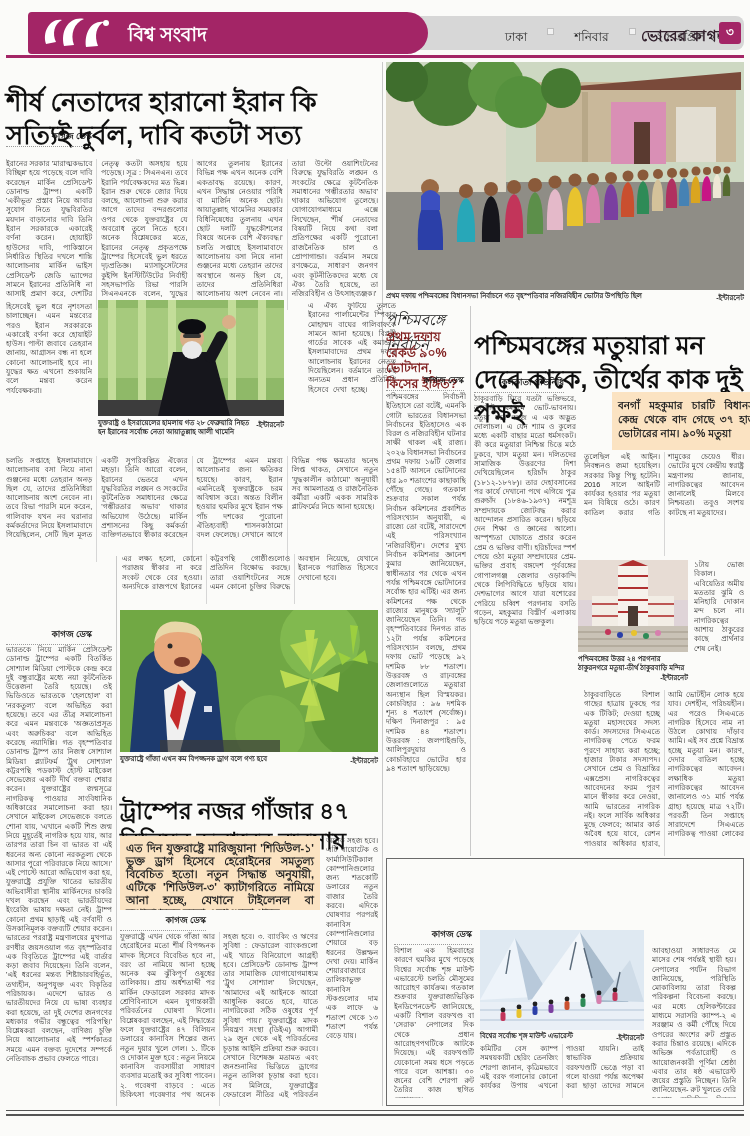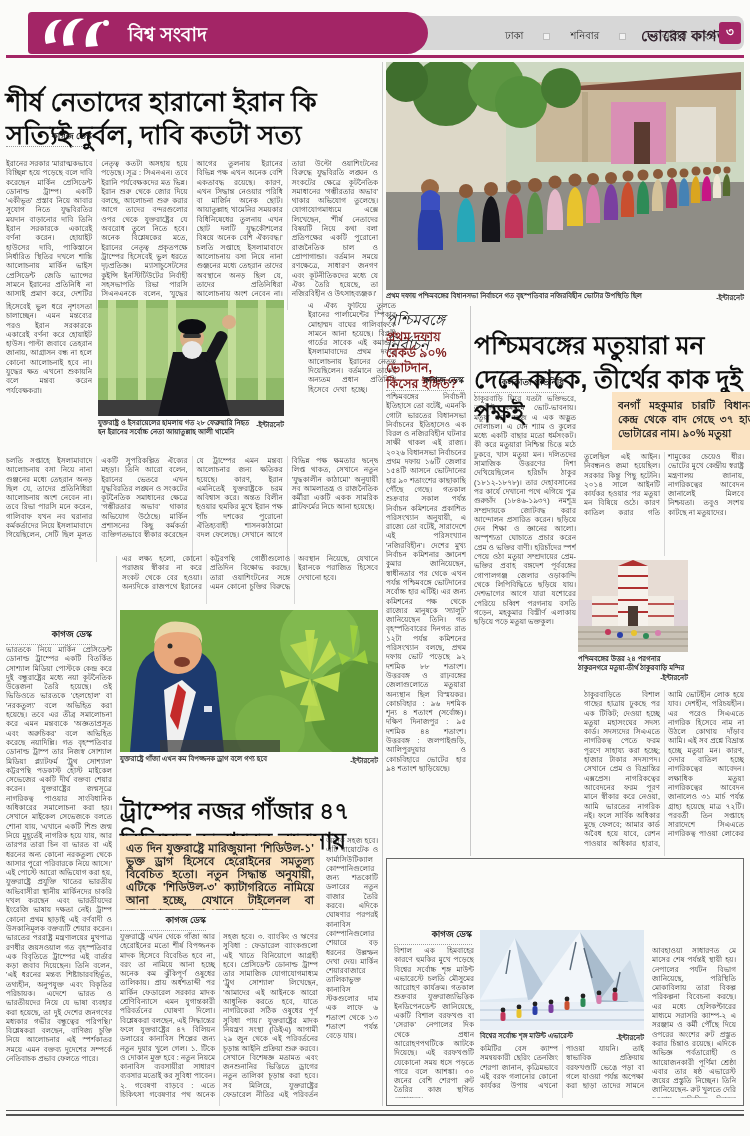--- a/index.html
+++ b/index.html
@@ -13,21 +13,21 @@
   .headline{font-weight:bold;color:#0e0e0e;margin-top:28px;}
   .byline{font-weight:bold;font-size:8.6px;color:#141414;border-bottom:1px dotted #9a9a9a;padding-bottom:2px;text-align:right;}
   .caption{font-size:6.9px;font-weight:bold;color:#2a2a2a;line-height:8.6px;}
   .credit{font-size:6.9px;font-weight:bold;color:#2a2a2a;white-space:nowrap;}
   .caprow{display:flex;justify-content:space-between;gap:6px;}
   .hbox{background:#fbe3c2;color:#222;font-weight:bold;}
   .vline{background:#c9c9c9;width:1px;}
   .photo{display:block;}
   .masthead-grey{background:#d7d7d7;border-radius:8px;}
   .masthead-mag{background:#a32566;border-radius:4px 22px 22px 4px;}
-  .dateline{font-size:10px;color:#2b2b2b;display:flex;align-items:center;gap:20px;}
+  .dateline{font-size:12px;color:#2b2b2b;display:flex;gap:20px;}
   .dl-sep{width:5px;height:5px;background:#f2f2f2;border:1px solid #bdbdbd;display:inline-block;}
   .papername{font-weight:bold;font-size:15px;color:#32202c;letter-spacing:.5px;}
   .pagenum{background:#a32566;color:#fff;font-weight:bold;font-size:12px;width:22px;height:22px;
            display:flex;align-items:center;justify-content:center;border-radius:3px;}
   .kicker{font-size:15px;color:#1c1c1c;font-style:italic;}
   .subhead{font-size:12.5px;font-weight:bold;color:#7f1d1d;line-height:15.5px;margin-top:8px;}
   .ebox{border:1px solid #6a6a6a;}
   .botrule{border-top:1px solid #555;border-bottom:2px solid #555;height:3px;}
 </style>
 </head>
@@ -230,21 +230,21 @@
 
   <div class="abs kicker" style="left:386px;top:308px;width:80px;">পশ্চিমবঙ্গে নির্বাচন</div>
   <div class="abs subhead" style="left:386px;top:322px;width:80px;">প্রথম দফায় রেকর্ড ৯০% ভোটদান, কিসের ইঙ্গিত?</div>
   <div class="abs byline" style="left:386px;top:374px;width:78px;">কাগজ ডেস্ক</div>
   <div class="abs bt" style="left:386px;top:392px;width:80px;height:464px;">পশ্চিমবঙ্গের নির্বাচনী ইতিহাসে তো বটেই, এমনকি গোটা ভারতের বিধানসভা নির্বাচনের ইতিহাসেও এক বিরল ও নজিরবিহীন ঘটনার সাক্ষী থাকল এই রাজ্য। ২০২৬ বিধানসভা নির্বাচনের প্রথম দফায় ১৬টি জেলার ১৫৪টি আসনে ভোটদানের হার ৯০ শতাংশের কাছাকাছি পৌঁছে গেছে। গতকাল শুক্রবার সকাল পর্যন্ত নির্বাচন কমিশনের প্রকাশিত পরিসংখ্যান অনুযায়ী, এ রাজ্যে তো বটেই, সারাদেশে এই পরিসংখ্যান 'নজিরবিহীন'। দেশের মুখ্য নির্বাচন কমিশনার জ্ঞানেশ কুমার জানিয়েছেন, স্বাধীনতার পর থেকে এখন পর্যন্ত পশ্চিমবঙ্গে ভোটদানের সর্বোচ্চ হার এটিই। এর জন্য কমিশনের পক্ষ থেকে রাজ্যের মানুষকে 'স্যালুট' জানিয়েছেন তিনি। গত বৃহস্পতিবারের দিনগত রাত ১২টা পর্যন্ত কমিশনের পরিসংখ্যান বলছে, প্রথম দফায় ভোট পড়েছে ৯২ দশমিক ৮৮ শতাংশ। উত্তরবঙ্গ ও রাঢ়বঙ্গের জেলাগুলোতে মতুয়ারা অন্যস্থান ছিল বিস্ময়কর। কোচবিহার : ৯৬ দশমিক শূন্য ৪ শতাংশ (সর্বোচ্চ)। দক্ষিণ দিনাজপুর : ৯৫ দশমিক ৪৪ শতাংশ। উত্তরবঙ্গ : জলপাইগুড়ি, আলিপুরদুয়ার ও কোচবিহারে ভোটের হার ৯৪ শতাংশ ছাড়িয়েছে।</div>
 
   <div class="abs headline" style="left:474px;top:300px;width:270px;font-size:25px;line-height:34px;">পশ্চিমবঙ্গের মতুয়ারা মন দেবে কাকে, তীর্থের কাক দুই পক্ষই</div>
   <div class="abs byline" style="left:474px;top:376px;width:90px;">কলকাতা প্রতিনিধি</div>
   <div class="abs hbox" style="left:612px;top:392px;width:148px;height:46px;padding:6px;font-size:10.5px;line-height:14px;text-align:justify;overflow:hidden;">বনগাঁ মহকুমার চারটি বিধানসভা কেন্দ্র থেকে বাদ গেছে ৩৭ হাজার ভোটারের নাম। ৯০% মতুয়া</div>
   <div class="abs bt" style="left:474px;top:394px;width:102px;height:462px;">ঠাকুরবাড়ি ঘিরে যতটা ভক্তিভরে, ততটাই ঘমঘমে ভোট-ভাবনায়। মতুয়া মনে আজ এ এক অদ্ভুত দোলাচল। এ যেন শ্যাম ও কুলের মধ্যে একটি বাছার মতো ধর্মসংকট। কী করে মতুয়ারা নিশ্চিন্ত চিত্তে মঠে ঢুকবে, খাস মতুয়া মন। দলিতদের সামাজিক উত্তরণের দিশা দেখিয়েছিলেন হরিচাঁদ ঠাকুর (১৮১২-১৮৭৮)। তার দেহাবসানের পর কার্যে দেখানো পথে এগিয়ে পুত্র গুরুচাঁদ (১৮৪৬-১৯৩৭) নমশূদ্র সম্প্রদায়কে জোটবদ্ধ করার আন্দোলন প্রসারিত করেন। ছড়িয়ে দেন শিক্ষা ও জ্ঞানের আলো। অস্পৃশ্যতা ঘোচাতে প্রচার করেন প্রেম ও ভক্তির বাণী। হরিচাঁদের স্পর্শ পেয়ে ওঠা মতুয়া সম্প্রদায়ের প্রেম-ভক্তির প্রবাহ বঙ্গদেশ পূর্ববঙ্গের গোপালগঞ্জ জেলার ওড়াকান্দি থেকে লিপিবিদ্ধিতে ছড়িয়ে যায়। দেশভাগের আগে যারা যশোরের পেরিয়ে চব্বিশ পরগনায় বসতি গড়েন, মহকুমার বিস্তীর্ণ এলাকায় ছড়িয়ে পড়ে মতুয়া ভক্তকুল।</div>
-  <div class="abs bt cols2" style="left:584px;top:452px;width:160px;height:104px;">তুলেছিল এই আইন। নিবন্ধনও জমা হয়েছিল। সরকার কিন্তু পিছু হটেনি। ২০১৪ সালে আইনটি কার্যকর হওয়ার পর মতুয়া মন বিষিয়ে ওঠে। কারণ কাতিল করার গতি শামুকের চেয়েও ধীর। ভোটের মুখে কেন্দ্রীয় স্বরাষ্ট্র মন্ত্রণালয় জানায়, নাগরিকত্বের আবেদন জানালেই মিলবে নিশ্চয়তা। তবুও সংশয় কাটছে না মতুয়াদের।</div>
+  <div class="abs bt cols2" style="left:584px;top:452px;width:160px;height:104px;">তুলেছিল এই আইন। নিবন্ধনও জমা হয়েছিল। সরকার কিন্তু পিছু হটেনি। 2016 সালে আইনটি কার্যকর হওয়ার পর মতুয়া মন বিষিয়ে ওঠে। কারণ কাতিল করার গতি শামুকের চেয়েও ধীর। ভোটের মুখে কেন্দ্রীয় স্বরাষ্ট্র মন্ত্রণালয় জানায়, নাগরিকত্বের আবেদন জানালেই মিলবে নিশ্চয়তা। তবুও সংশয় কাটছে না মতুয়াদের।</div>
   <svg class="abs photo" style="left:578px;top:560px;" width="110" height="92" viewBox="0 0 110 92">
     <rect width="110" height="92" fill="#dfd4d8"></rect>
     <rect y="0" width="110" height="40" fill="#e7dcd4"></rect>
     <rect x="40" y="6" width="30" height="60" fill="#f6f2ec"></rect>
     <path d="M40 6 L55 0 L70 6 Z" fill="#b03030"></path>
     <g stroke="#b03030" stroke-width="2" fill="none">
         <path d="M40 16 H70"></path>
         <path d="M40 28 H70"></path>
         <path d="M40 40 H70"></path>
         <path d="M40 52 H70"></path>
@@ -267,20 +267,21 @@
     <g>
         <circle cx="30" cy="72" r="3" fill="#c2355a"></circle>
         <circle cx="42" cy="75" r="3" fill="#2b3fa8"></circle>
         <circle cx="56" cy="73" r="3" fill="#e8c32e"></circle>
         <circle cx="68" cy="76" r="3" fill="#2e8b57"></circle>
         <circle cx="80" cy="73" r="3" fill="#d77fae"></circle>
       </g>
   </svg>
   <div class="abs caption" style="left:578px;top:655px;width:110px;">পশ্চিমবঙ্গের উত্তর ২৪ পরগনার ঠাকুরনগরে মতুয়া-তীর্থ ঠাকুরবাড়ি মন্দির</div>
   <div class="abs credit" style="left:648px;top:672px;width:40px;text-align:right;">-ইন্টারনেট</div>
+  <div class="abs bt" style="left:694px;top:560px;width:50px;height:126px;">১টায় ভোজ বিকাল। এবিয়েতির অমীয় মততার ঝুমি ও মনিহারি দোকান মন্দ চলে না। নাগরিকত্বের আশায় ঠাকুরের কাছে প্রার্থনার শেষ নেই।</div>
   <div class="abs bt cols2" style="left:584px;top:690px;width:160px;height:166px;">ঠাকুরবাড়িতে বিশাল গাছের হাত্রায় ঢুকছে পর এক টিকিট; দেওয়া হচ্ছে মতুয়া মহাসংঘের সদস্য কার্ড। সদস্যদের সিএএতে নাগরিকত্ব পেতে ফরম পূরণে সাহায্য করা হচ্ছে; হাজার টাকার সদস্যপদ। সেখানে প্রেম ও বিভ্রান্তির এক্সপ্রেস। নাগরিকত্বের আবেদনের ফরম পূরণ মানে স্বীকার করে নেওয়া, আমি ভারতের নাগরিক নই। ফলে সার্বিক অধিকার মুছে ফেলবে; আমার কার্ড অবৈধ হয়ে যাবে, রেশন পাওয়ার অধিকার হারাব, আমি ভোটহীন লোক হয়ে যাব। দেশহীন, পরিচয়হীন। এর পরেও সিএএতে নাগরিক হিসেবে নাম না উঠলে কোথায় দাঁড়াব আমি। এই সব প্রশ্নে বিভ্রান্ত হচ্ছে মতুয়া মন। কারণ, দেদার বাতিল হচ্ছে নাগরিকত্বের আবেদন। লক্ষাধিক মতুয়া নাগরিকত্বের আবেদন জানালেও ৩১ মার্চ পর্যন্ত গ্রাহ্য হয়েছে মাত্র ৭২টি। পরবর্তী তিন সপ্তাহে সারাদেশে সিএএতে নাগরিকত্ব পাওয়া লোকের সংখ্যা মাত্র ১ হাজার ২০০।</div>
 
   <div class="abs ebox" style="left:386px;top:858px;width:356px;height:246px;"></div>
   <div class="abs byline" style="left:394px;top:928px;width:78px;">কাগজ ডেস্ক</div>
   <div class="abs bt" style="left:394px;top:946px;width:80px;height:152px;">বিশাল এক হিমবাহের কারণে হুমকির মুখে পড়েছে বিশ্বের সর্বোচ্চ শৃঙ্গ মাউন্ট এভারেস্টে চলতি মৌসুমের আরোহণ কার্যক্রম। গতকাল শুক্রবার যুক্তরাজ্যভিত্তিক ইনডিপেনডেন্ট জানিয়েছে, একটি বিশাল বরফখণ্ড বা 'সেরাক' নেপালের দিক থেকে প্রধান আরোহণপথটিকে আটকে দিয়েছে। এই বরফখণ্ডটি যেকোনো সময় ধসে পড়তে পারে বলে আশঙ্কা। ৩০ জনের বেশি শেরপা রুট তৈরির কাজ স্থগিত রেখেছেন।</div>
   <svg class="abs photo" style="left:480px;top:930px;" width="164" height="100" viewBox="0 0 164 100">
     <rect width="164" height="100" fill="#dfe9f2"></rect>
     <path d="M0 70 L35 8 L70 66 Z" fill="#eef4fa"></path>
     <path d="M35 8 L70 66 L48 70 Z" fill="#b8c9da"></path>
     <path d="M50 72 L100 2 L150 74 Z" fill="#f2f6fa"></path>

